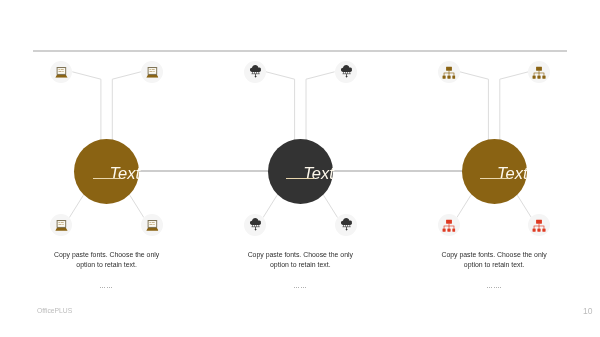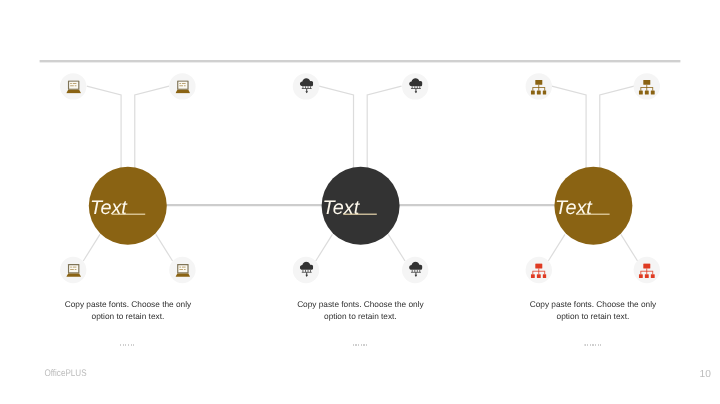--- a/index.html
+++ b/index.html
@@ -8,21 +8,21 @@
 
   .divider{position:absolute;left:33px;top:50px;width:534px;height:1.5px;background:#d0d0d0;}
 
   .wires{position:absolute;left:0;top:0;}
 
   .node{position:absolute;width:65px;height:65px;border-radius:50%;top:138.5px;}
   .node.n1{left:74.1px;background:#8a6313;}
   .node.n2{left:267.8px;background:#333333;}
   .node.n3{left:461.6px;background:#8a6313;}
   .node-text{font-style:italic;font-weight:400;color:#fdf8ec;font-size:16.5px;
-             line-height:1;position:absolute;left:1px;right:-1px;top:26px;text-align:left;}
+             line-height:1;position:absolute;left:1px;right:-1px;top:26px;text-align:right;}
   .node-text::after{content:"";position:absolute;left:17.5px;width:28px;top:13.9px;height:1.1px;background:#e8d6ad;}
 
   .badge{position:absolute;width:22px;height:22px;border-radius:50%;background:#f5f5f5;}
   .badge svg{position:absolute;left:50%;top:50%;}
   .badge.laptop  svg{transform:translate(-50%,-50%) translate(0.4px,0.6px);}
   .badge.cloud   svg{transform:translate(-50%,-50%) translate(0.6px,-0.6px);}
   .badge.sitemap svg{transform:translate(-50%,-50%) translate(0,1.2px);}
 
   .caption{position:absolute;top:250px;width:112px;text-align:center;
            font-size:6.9px;color:#2e2e2e;line-height:10.4px;}

